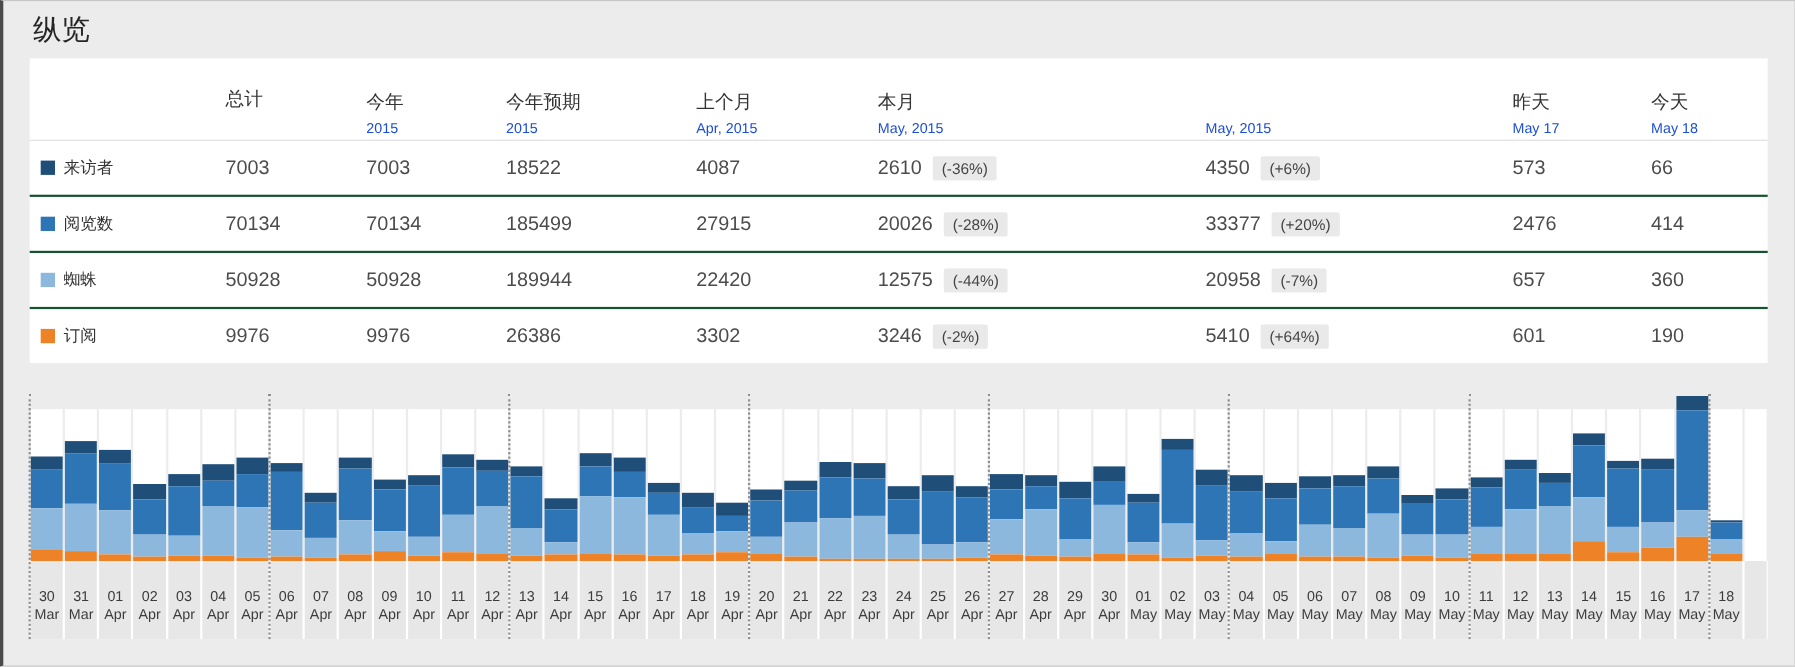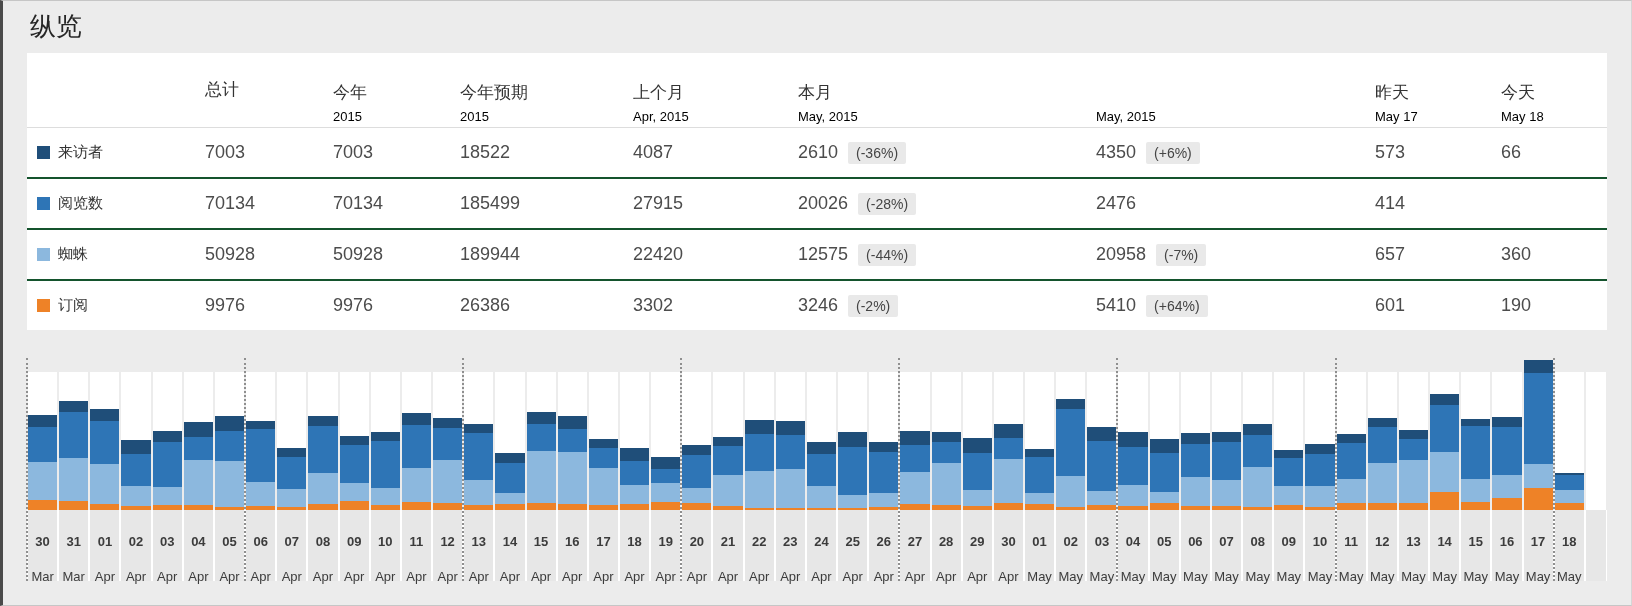--- a/index.html
+++ b/index.html
@@ -14,42 +14,42 @@
   .page-title{
     margin:10px 0 0 27px;font-size:26px;color:#262626;font-weight:500;line-height:30px;
   }
   
   .panel{margin:12px 24px 0;background:#fff;}
   .grid-cols{display:grid;grid-template-columns:178px 128px 127px 173px 165px 298px 279px 126px auto;}
   .thead{height:75px;border-bottom:1px solid #dddddd;box-sizing:border-box;}
   .col-head{display:flex;flex-direction:column;justify-content:flex-end;padding-top:8px;}
   .col-head.center-only{justify-content:center;padding-top:0;}
   .col-head .main{font-size:17px;color:#333;line-height:28px;}
-  .col-head .sub{font-size:13px;color:#000000;line-height:20px;}
+  .col-head .sub{font-size:13px;color:#1d4ed8;line-height:20px;}
   .trow{height:49px;align-items:center;border-top:2px solid #14532d;}
   .trow:first-of-type{border-top:none;}
   .rowlab{padding-left:10px;display:flex;align-items:center;font-size:15px;color:#333;}
   .sq{width:13px;height:13px;margin-right:8px;display:inline-block;flex:0 0 13px;}
   .val{font-size:18px;color:#4c4c4c;}
   .badge{display:inline-block;margin-left:10px;background:#e9e9e9;color:#454545;
          font-size:14px;padding:3px 8px;border-radius:2px;white-space:nowrap;}
   
   .chart{margin:30px 24px 0;position:relative;}
   .chart::before{content:'';position:absolute;left:0;right:0;bottom:0;height:71px;background:#fff;}
   #chart-bars{display:flex;position:relative;}
   .day{flex:1 1 0;position:relative;min-width:0;}
   .day.partial{flex:0 0 22px;}
   .plot{height:150px;position:relative;margin:0 1px;}
   .track{position:absolute;left:0;right:0;bottom:0;height:138px;background:#fff;}
   .stack{position:absolute;left:0;right:0;bottom:0;display:flex;flex-direction:column-reverse;}
   .seg{width:100%;}
   .xlab{height:71px;margin:0 1px;background:#e7e7e7;text-align:center;
         padding-top:24px;box-sizing:border-box;position:relative;}
   .dnum,.dmon{display:block;font-size:13px;color:#3c3c3c;line-height:15px;}
-  .dnum{margin-bottom:20px;font-weight:bold;}
+  .dnum{margin-bottom:2px;}
   .sep{position:absolute;left:-1px;top:-2px;bottom:0;width:0;
        border-left:2px dotted #8f8f8f;z-index:3;}
 </style>
 </head>
 <body>
 
 <div class="page-title">纵览</div>
 
 <div class="panel">
   <div class="thead grid-cols">
@@ -103,20 +103,21 @@
       <div class="trow grid-cols">
         <div class="rowlab">
           <span class="sq" style="background:#2e75b6"></span>
           <span>阅览数</span>
         </div>
         <div><span class="val">70134</span></div>
         <div><span class="val">70134</span></div>
         <div><span class="val">185499</span></div>
         <div><span class="val">27915</span></div>
         <div><span class="val">20026</span><span class="badge">(-28%)</span></div>
+        <div><span class="val">33377</span><span class="badge">(+20%)</span></div>
         <div><span class="val">2476</span></div>
         <div><span class="val">414</span></div>
       </div>
       <div class="trow grid-cols">
         <div class="rowlab">
           <span class="sq" style="background:#8cb8de"></span>
           <span>蜘蛛</span>
         </div>
         <div><span class="val">50928</span></div>
         <div><span class="val">50928</span></div>

